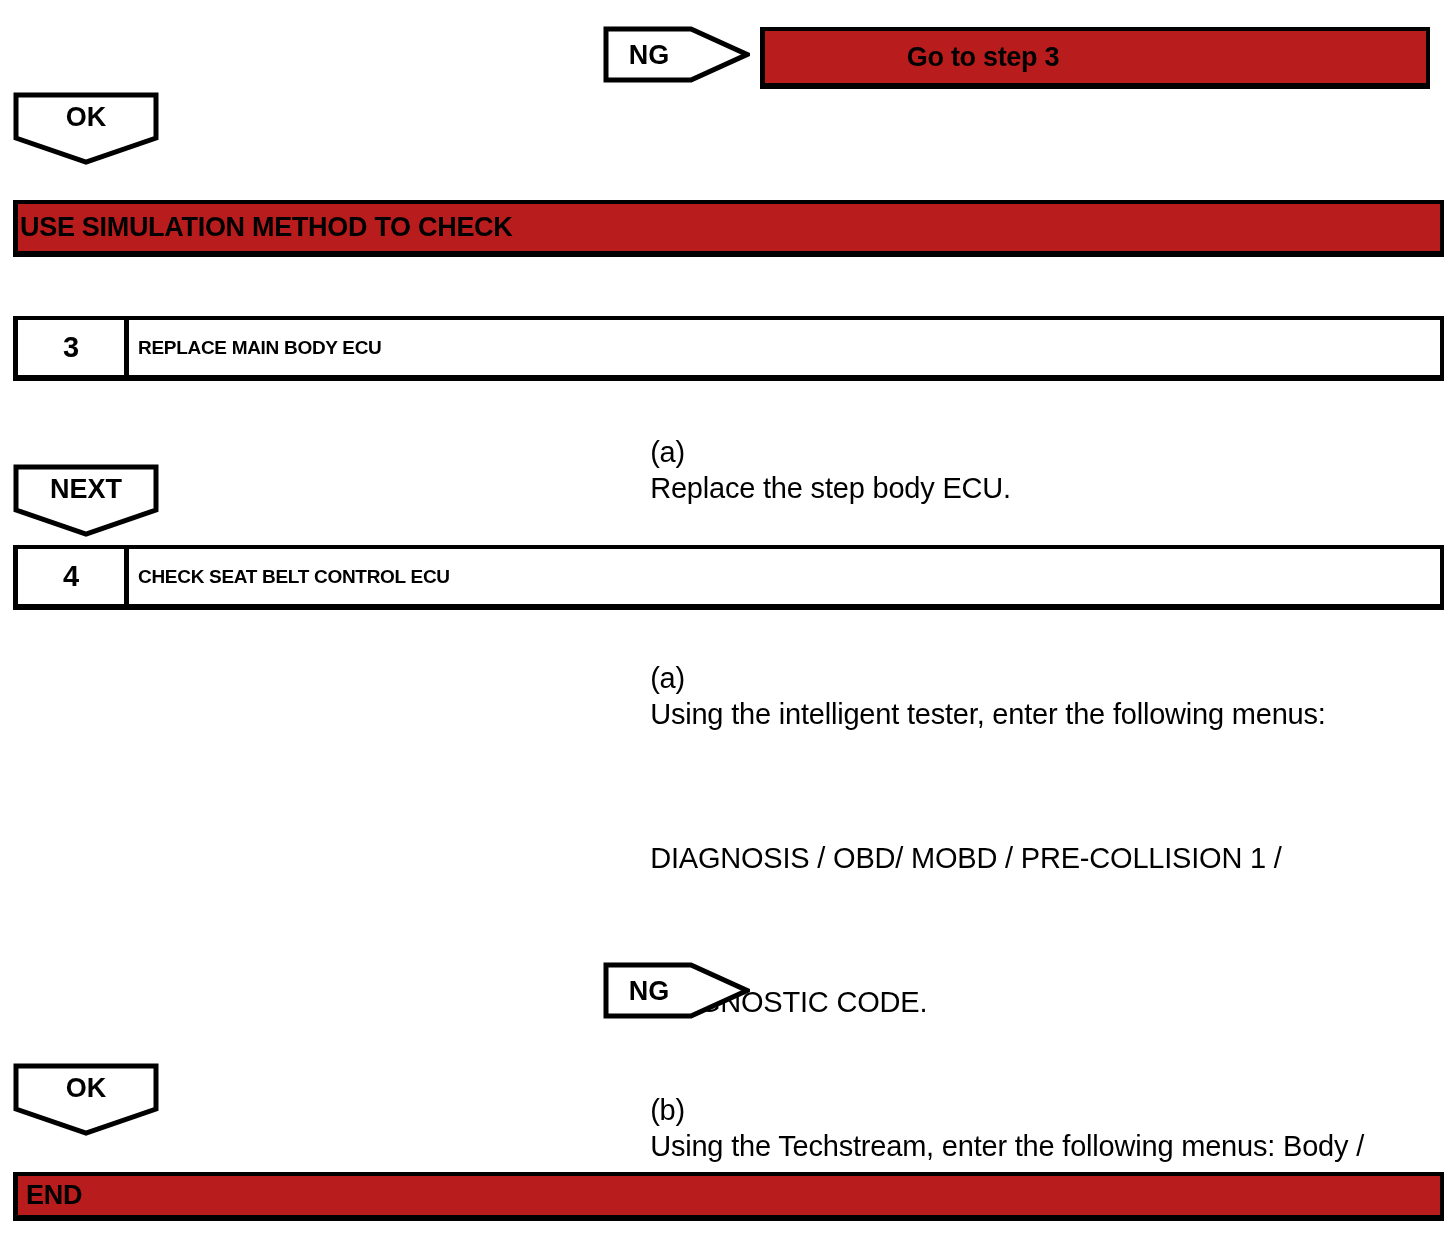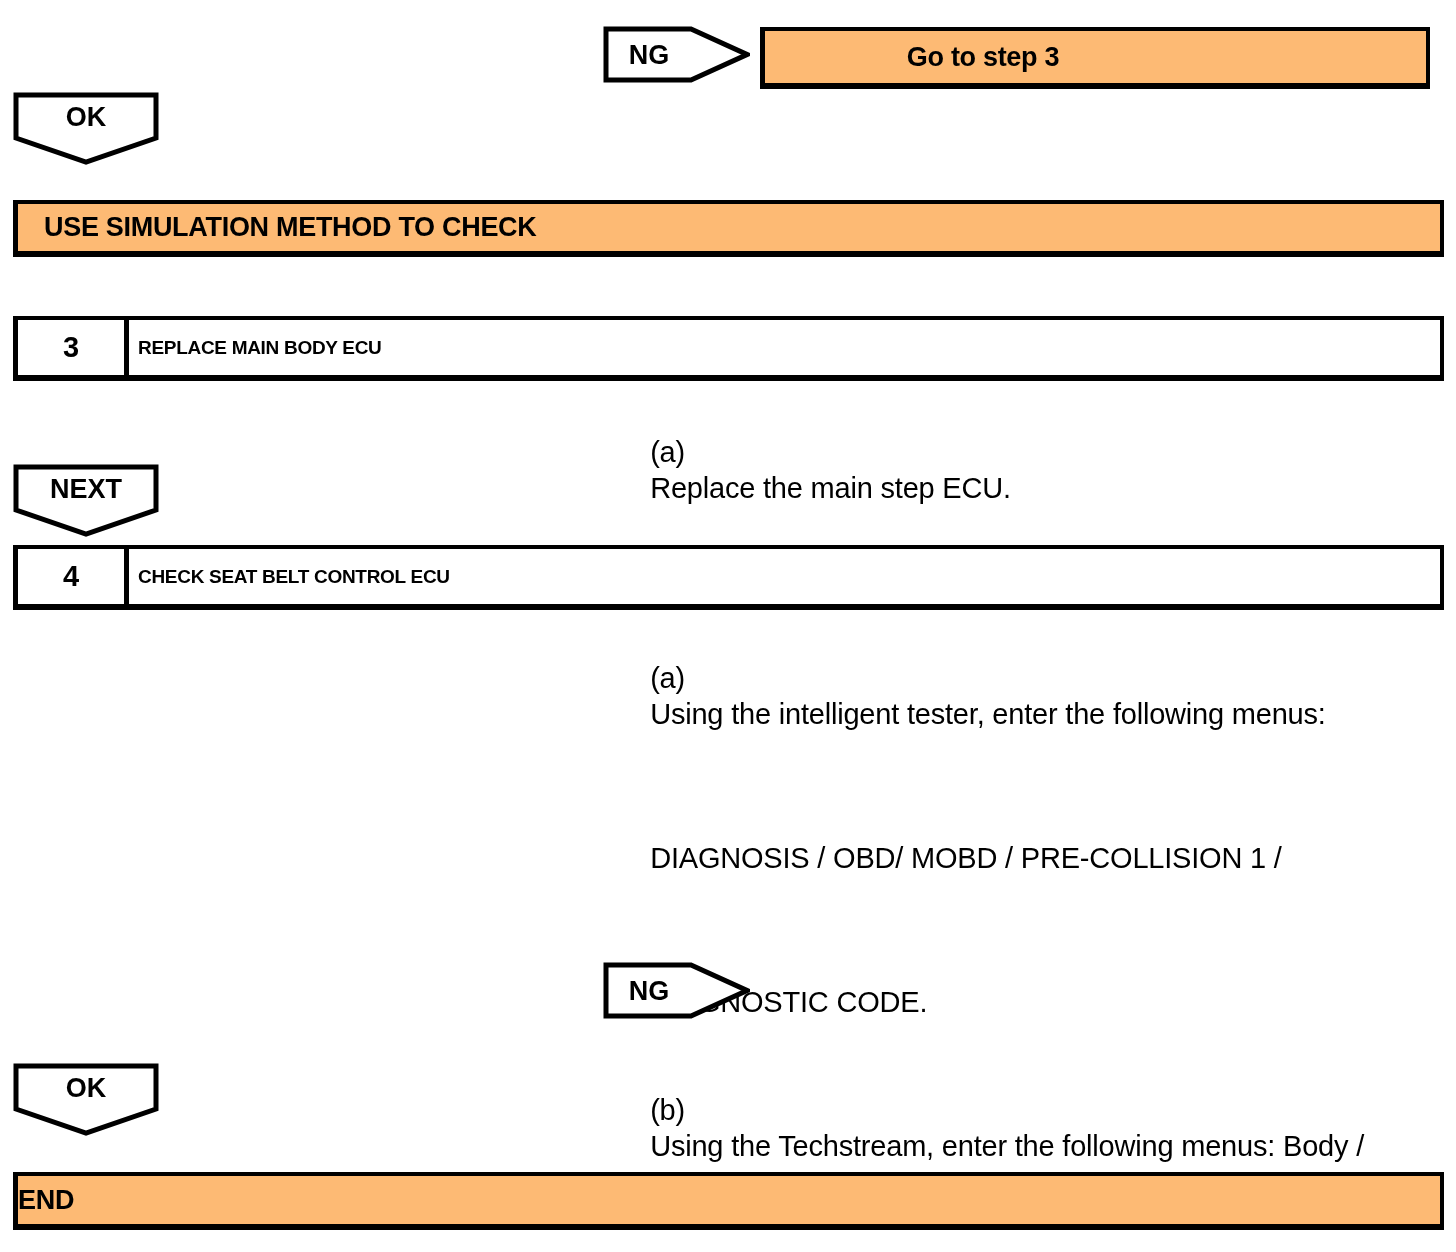--- a/index.html
+++ b/index.html
@@ -10,32 +10,32 @@
     background: #ffffff;
     color: #000000;
     font-family: "Liberation Sans", sans-serif;
     overflow: hidden;
   }
 
   
   .bigbox {
     position: absolute;
     box-sizing: border-box;
-    background: #fdba74;
+    background: #b91c1c;
     border: 4px solid #000000;
     border-bottom-width: 6px;
     border-left-width: 5px;
     display: flex;
     align-items: center;
     font-weight: bold;
     font-size: 27px;
     letter-spacing: -0.3px;
   }
-  .sim-box  { left: 13px; top: 200px; width: 1431px; height: 57px; padding-left: 26px; }
-  .end-box  { left: 13px; top: 1172px; width: 1431px; height: 58px; padding-left: 0; }
+  .sim-box  { left: 13px; top: 200px; width: 1431px; height: 57px; padding-left: 2px; }
+  .end-box  { left: 13px; top: 1172px; width: 1431px; height: 49px; padding-left: 8px; }
 
   .goto-box {
     left: 760px; top: 27px; width: 670px; height: 62px;
     justify-content: center;
     padding-right: 225px;
   }
 
   .rsb-box {
     left: 762px; top: 963px; width: 678px; height: 97px;
     align-items: flex-start;
@@ -122,21 +122,21 @@
   </div>
 
   <div class="step-header" style="top:316px;">
     <div class="step-num">3</div>
     <div class="step-title">REPLACE MAIN BODY ECU</div>
   </div>
 
   <div class="lines step3-lines">
     <div class="line">
       <span class="lbl">(a)</span>
-      <span>Replace the main step ECU.</span>
+      <span>Replace the step body ECU.</span>
     </div>
   </div>
 
   <div class="conn" style="left:13px; top:464px;">
     <svg width="146" height="74" viewBox="0 0 146 74">
       <polygon points="3,3 143,3 143,46 73,70 3,46" fill="#ffffff" stroke="#000000" stroke-width="5"></polygon>
       <text x="73" y="34" text-anchor="middle">NEXT</text>
     </svg>
   </div>
 

